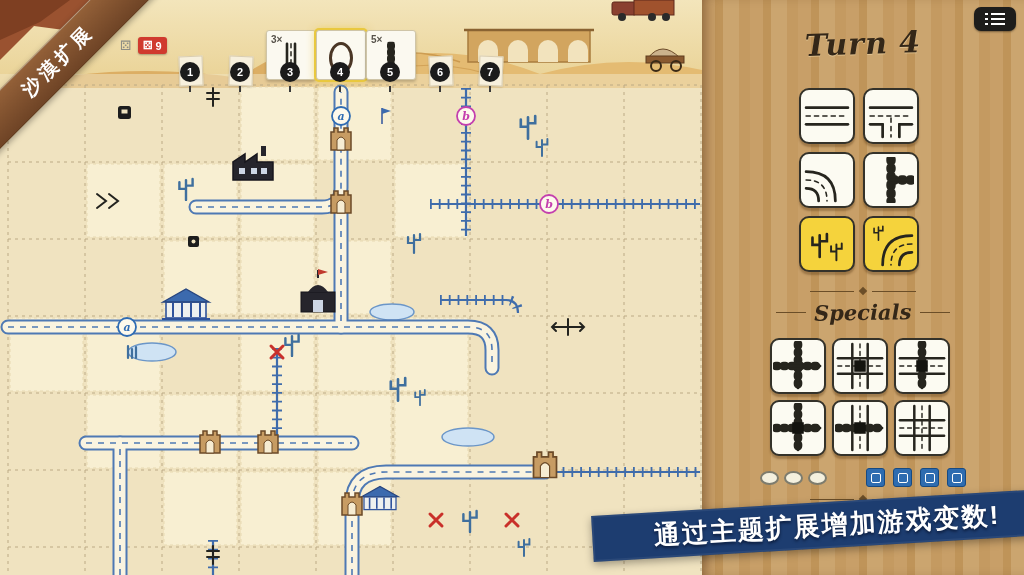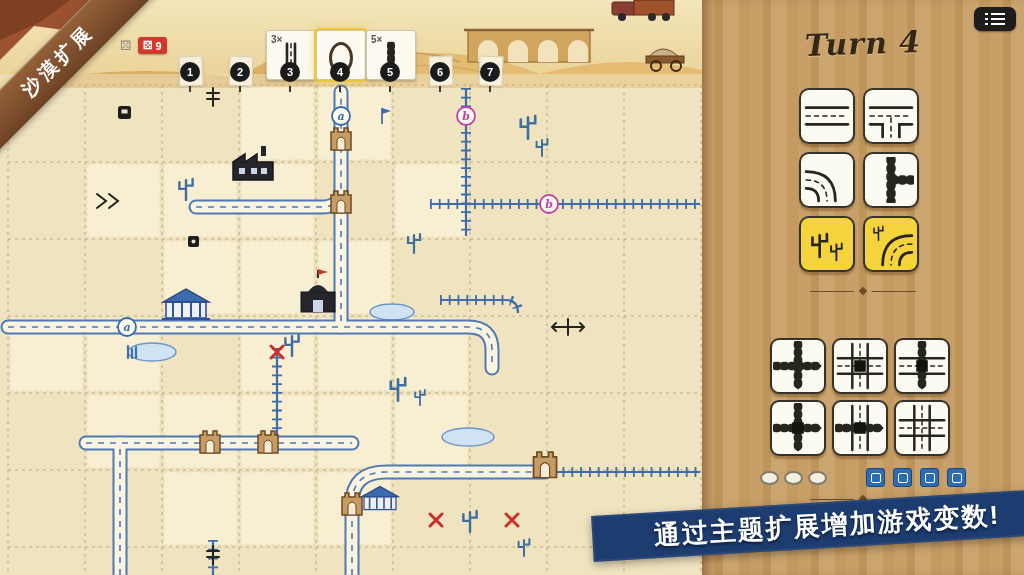--- a/index.html
+++ b/index.html
@@ -450,20 +450,25 @@
           </svg>
         </div>
       </div>
 
     <div class="ornament" style="top:288px">
       <span class="line"></span>
         <span class="dia"></span>
         <span class="line"></span>
     </div>
 
+    <div class="specials-title">
+      <span class="line"></span>
+      <span class="txt">Specials</span>
+      <span class="line"></span>
+    </div>
 
     <div class="specials-grid">
         <div class="tile">
           <svg class="face" viewBox="0 0 52 52">
             <path class="tie" d="M26,3 V49"></path>
             <path d="M26,3 V49"></path>
             <path class="tie" d="M3,26 H49"></path>
             <path d="M3,26 H49"></path>
           </svg>
         </div>

